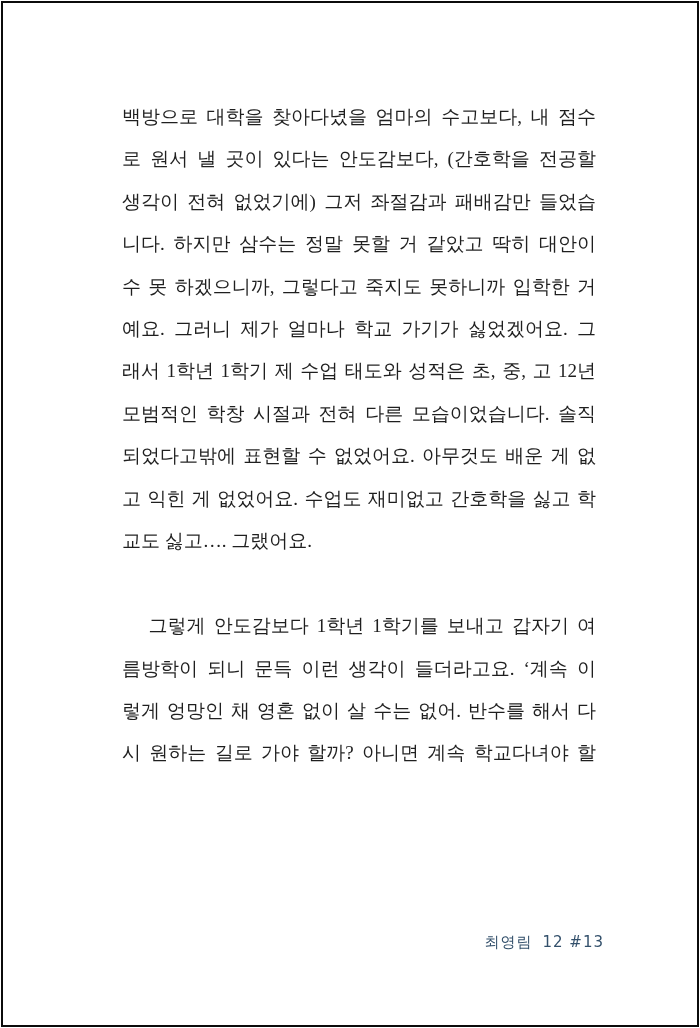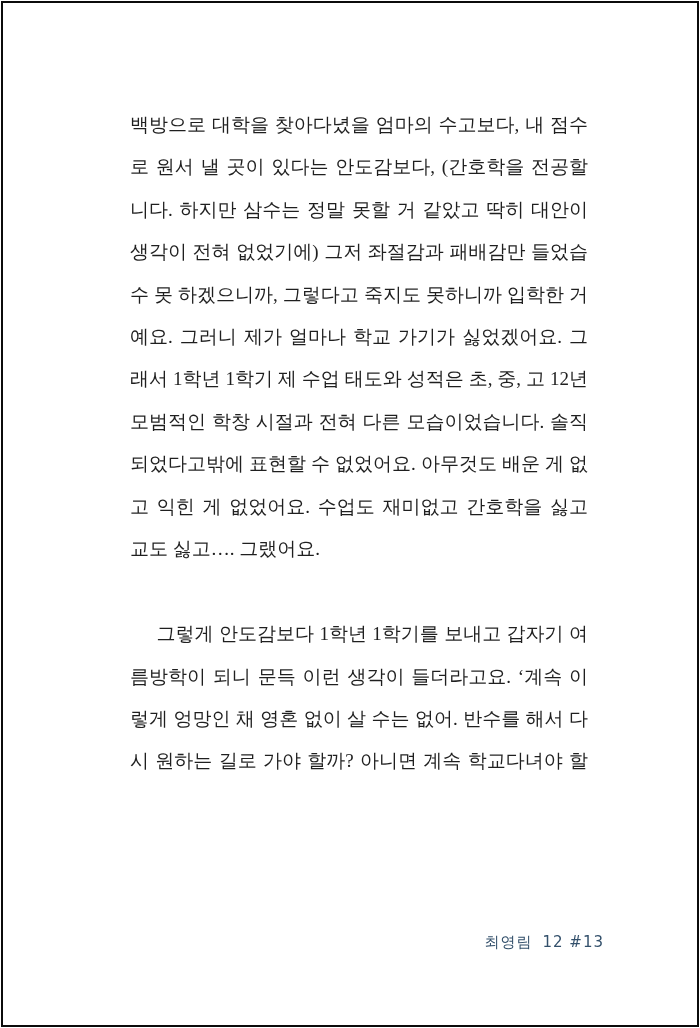--- a/index.html
+++ b/index.html
@@ -19,21 +19,21 @@
   }
   .text-block {
     position: absolute;
     left: 114px;
     top: 88px;
     width: 490px;
     color: var(--body-color, #1f1f1f);
     font-size: 19px;
     line-height: 42.4px;
   }
-  .paragraph { margin: 16px; }
+  .paragraph { margin: 8px; }
   .paragraph + .paragraph { margin-top: 43px; }
   .text-line {
     height: 42.4px;
     overflow: hidden;
     text-align: justify;
     text-align-last: justify;
     white-space: normal;
   }
   .text-line.no-justify {
     text-align: right;
@@ -56,22 +56,22 @@
 </head>
 <body>
 
 <div class="page">
   <div class="frame"></div>
 
   <div class="text-block">
       <div class="paragraph">
         <div class="text-line">백방으로 대학을 찾아다녔을 엄마의 수고보다, 내 점수</div>
         <div class="text-line">로 원서 낼 곳이 있다는 안도감보다, (간호학을 전공할</div>
+        <div class="text-line">생각이 전혀 없었기에) 그저 좌절감과 패배감만 들었습</div>
         <div class="text-line">니다. 하지만 삼수는 정말 못할 거 같았고 딱히 대안이</div>
-        <div class="text-line">생각이 전혀 없었기에) 그저 좌절감과 패배감만 들었습</div>
         <div class="text-line">수 못 하겠으니까, 그렇다고 죽지도 못하니까 입학한 거</div>
         <div class="text-line">예요. 그러니 제가 얼마나 학교 가기가 싫었겠어요. 그</div>
         <div class="text-line">래서 1학년 1학기 제 수업 태도와 성적은 초, 중, 고 12년</div>
         <div class="text-line">모범적인 학창 시절과 전혀 다른 모습이었습니다. 솔직</div>
         <div class="text-line">되었다고밖에 표현할 수 없었어요. 아무것도 배운 게 없</div>
         <div class="text-line">고 익힌 게 없었어요. 수업도 재미없고 간호학을 싫고 학</div>
         <div class="text-line no-justify">교도 싫고…. 그랬어요.</div>
       </div>
       <div class="paragraph">
         <div class="text-line indented">그렇게 안도감보다 1학년 1학기를 보내고 갑자기 여</div>

